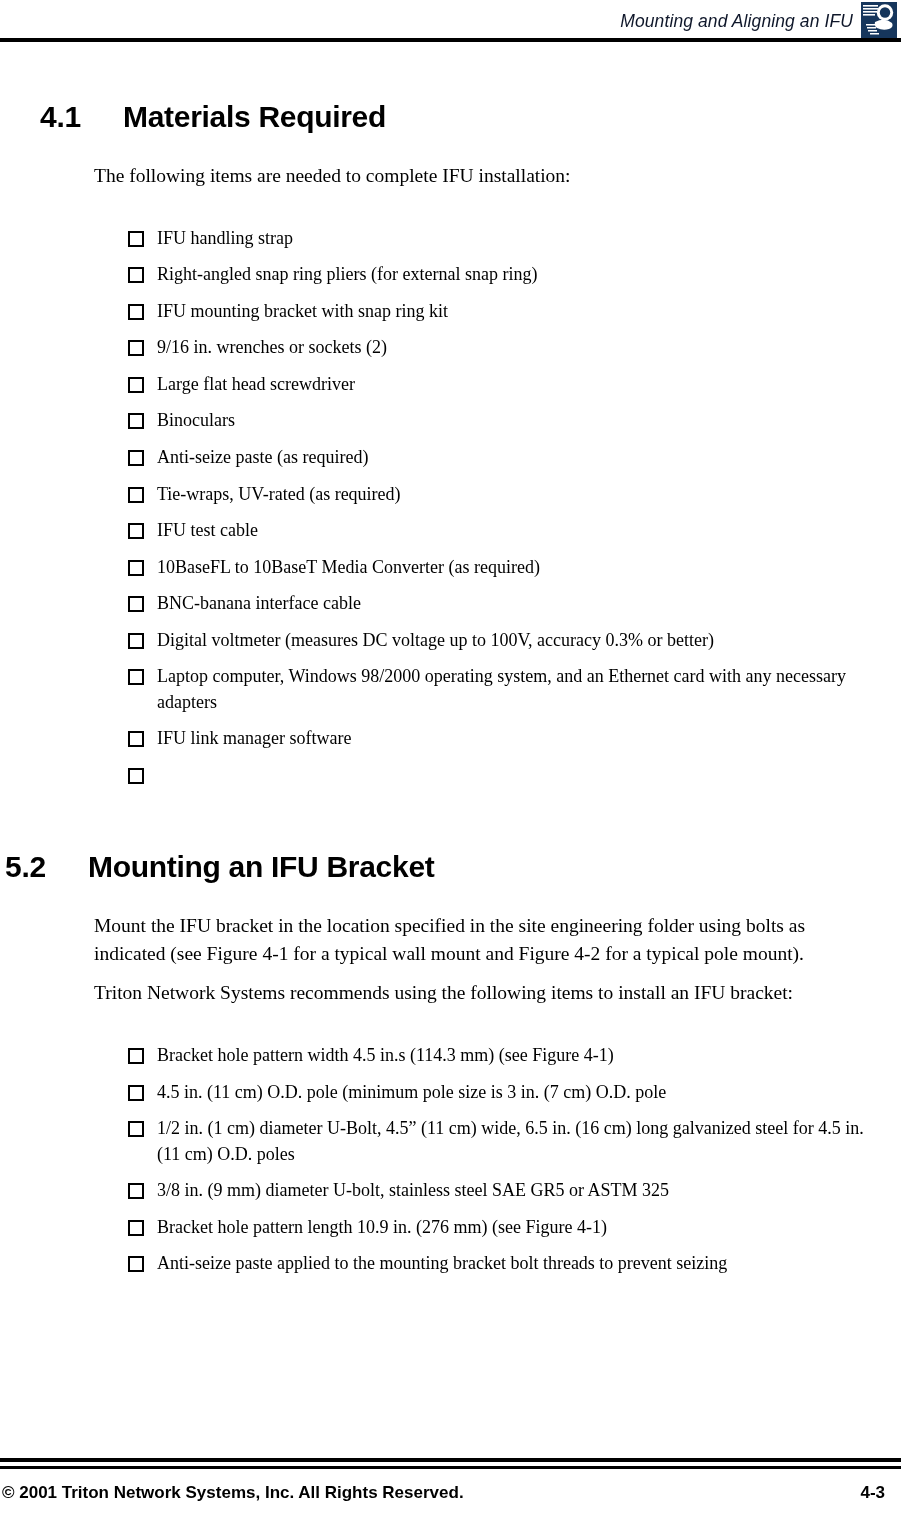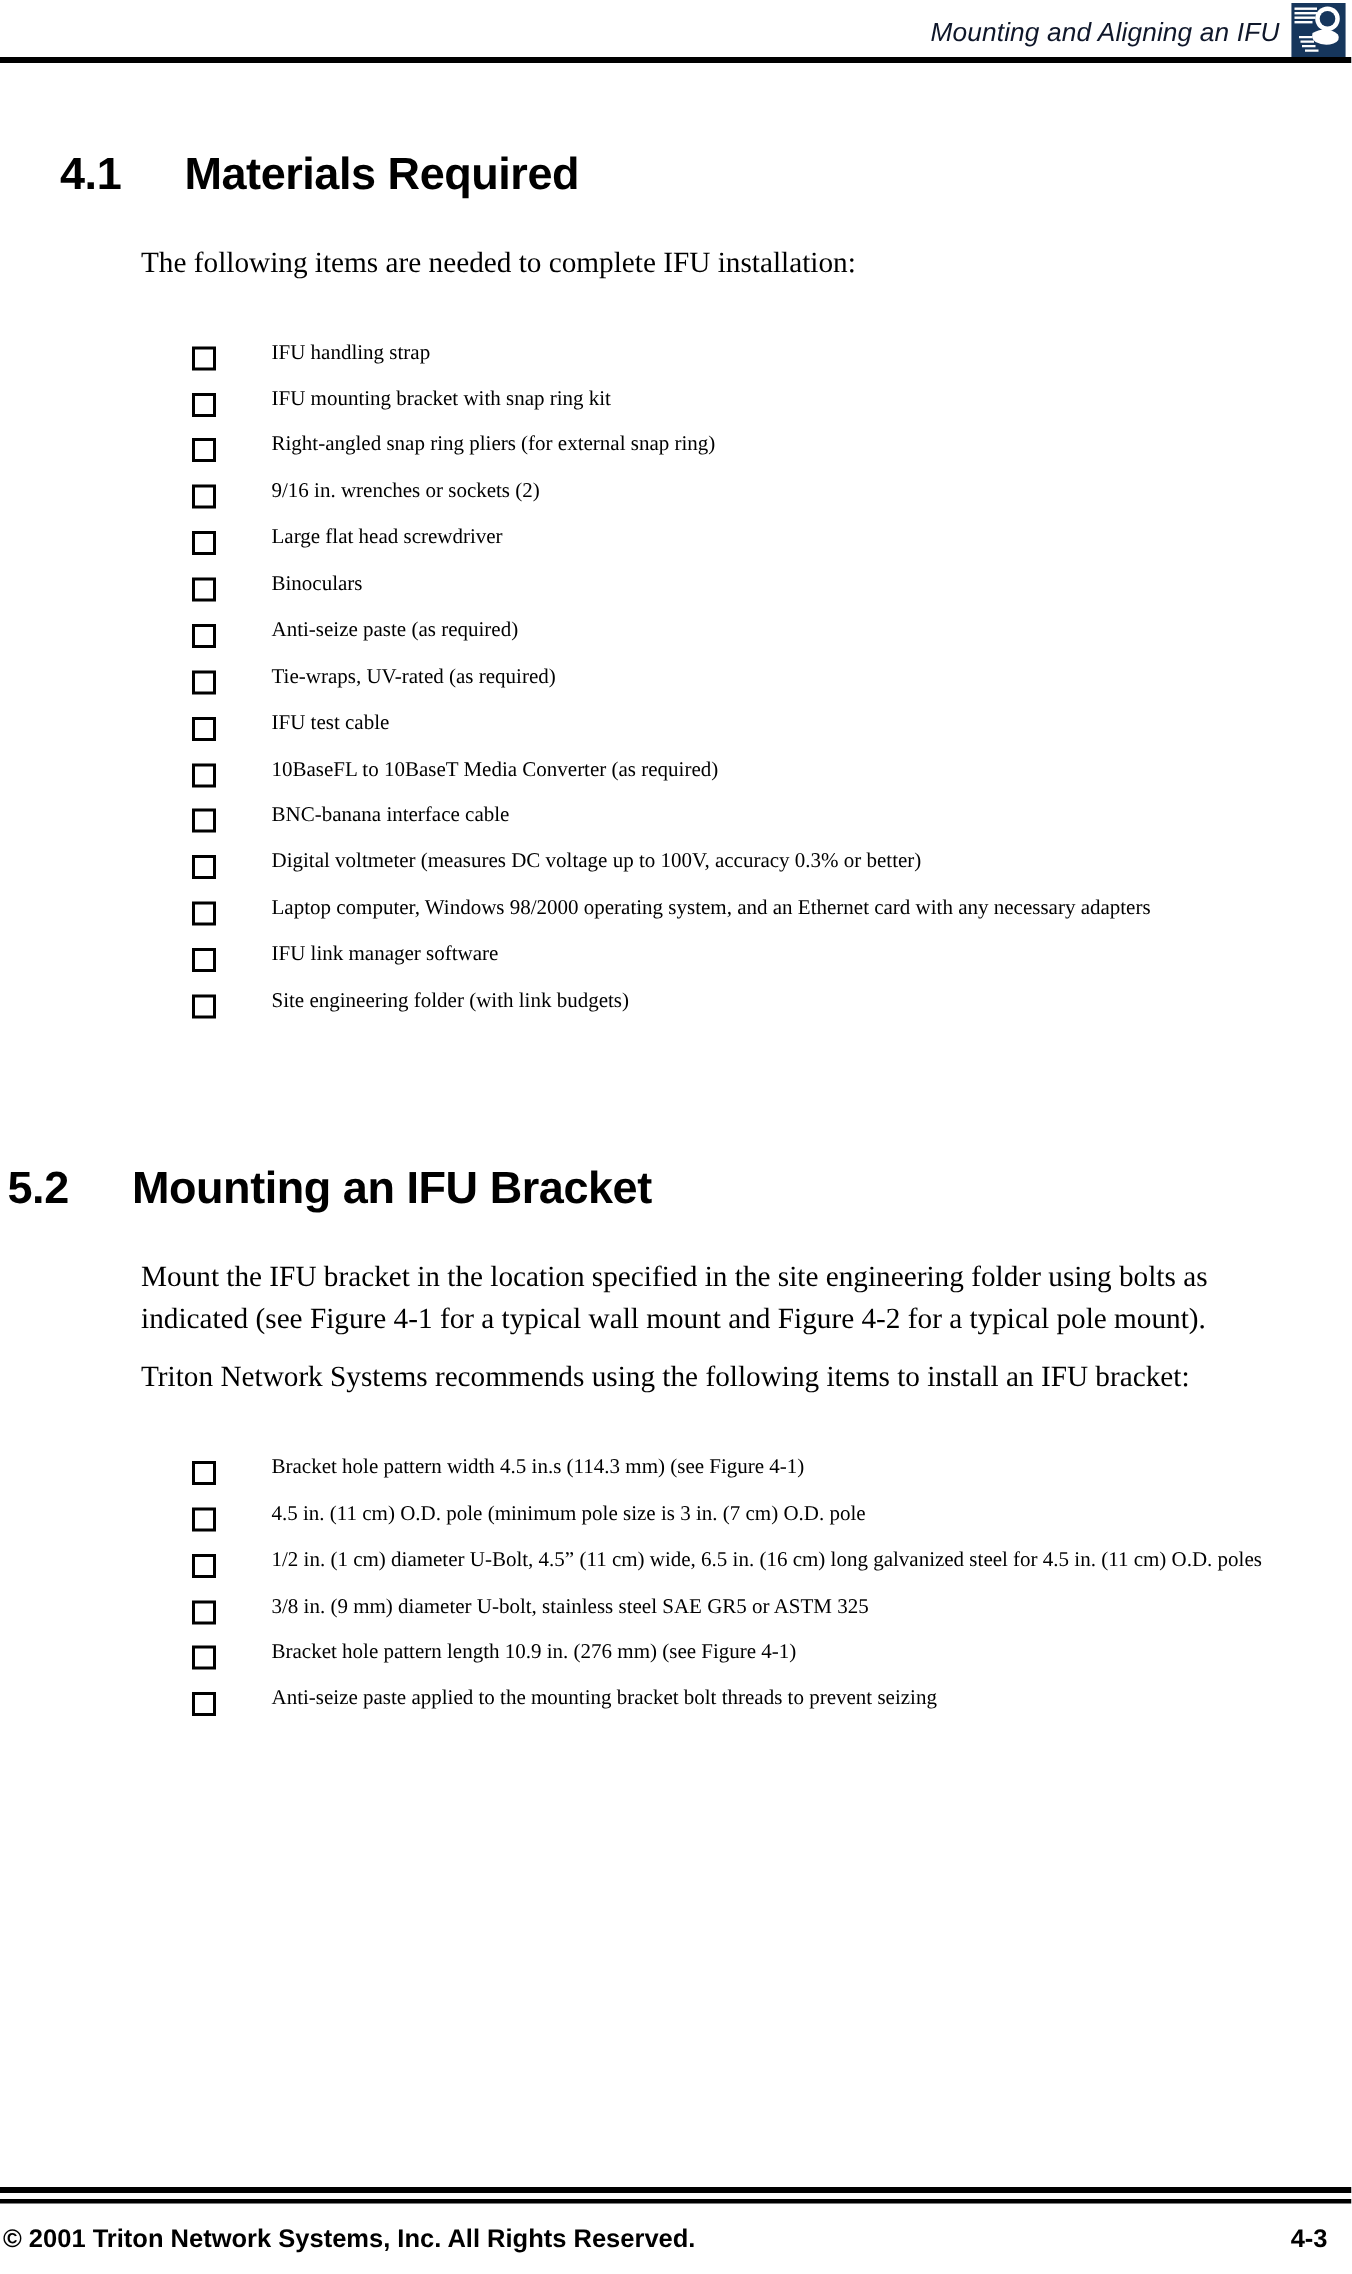--- a/index.html
+++ b/index.html
@@ -96,22 +96,22 @@
   
   .checklist {
     margin: 0;
     padding: 0;
     list-style: none;
   }
   .check-item {
     position: relative;
     margin-left: 128px;
     margin-right: 28px;
-    padding-left: 53px;
-    font-size: 14px;
+    padding-left: 29px;
+    font-size: 18px;
     line-height: 1.42;
     margin-bottom: 11px;
   }
   .check-box {
     position: absolute;
     left: 0;
     top: 5px;
     width: 12px;
     height: 12px;
     border: 2px solid #000000;
@@ -203,34 +203,34 @@
   <div class="section">
     <div class="section-heading sec1-heading">
       <span class="section-number">4.1</span>
       <span class="section-title">Materials Required</span>
     </div>
 
     <div class="para sec1-intro">The following items are needed to complete IFU installation:</div>
 
     <ul class="checklist sec1-list">
       <li class="check-item"><span class="check-box"></span><span>IFU handling strap</span></li>
+      <li class="check-item"><span class="check-box"></span><span>Right-angled snap ring pliers (for external snap ring)</span></li>
       <li class="check-item"><span class="check-box"></span><span>IFU mounting bracket with snap ring kit</span></li>
-      <li class="check-item"><span class="check-box"></span><span>Right-angled snap ring pliers (for external snap ring)</span></li>
       <li class="check-item"><span class="check-box"></span><span>9/16 in. wrenches or sockets (2)</span></li>
       <li class="check-item"><span class="check-box"></span><span>Large flat head screwdriver</span></li>
       <li class="check-item"><span class="check-box"></span><span>Binoculars</span></li>
       <li class="check-item"><span class="check-box"></span><span>Anti-seize paste (as required)</span></li>
       <li class="check-item"><span class="check-box"></span><span>Tie-wraps, UV-rated (as required)</span></li>
       <li class="check-item"><span class="check-box"></span><span>IFU test cable</span></li>
       <li class="check-item"><span class="check-box"></span><span>10BaseFL to 10BaseT Media Converter (as required)</span></li>
       <li class="check-item"><span class="check-box"></span><span>BNC-banana interface cable</span></li>
       <li class="check-item"><span class="check-box"></span><span>Digital voltmeter (measures DC voltage up to 100V, accuracy 0.3% or better)</span></li>
       <li class="check-item"><span class="check-box"></span><span>Laptop computer, Windows 98/2000 operating system, and an Ethernet card with any necessary adapters</span></li>
       <li class="check-item"><span class="check-box"></span><span>IFU link manager software</span></li>
-      <li class="check-item"><span class="check-box"></span><span>Site engineering folder (with link budgets)</span></li>
+      <li class="check-item"><span class="check-box"></span></li>
     </ul>
   </div>
 
   <div class="section">
     <div class="section-heading sec2-heading">
       <span class="section-number">5.2</span>
       <span class="section-title">Mounting an IFU Bracket</span>
     </div>
 
     <div class="para sec2-para1">Mount the IFU bracket in the location specified in the site engineering folder using bolts as indicated (see Figure 4-1 for a typical wall mount and Figure 4-2 for a typical pole mount).</div>

